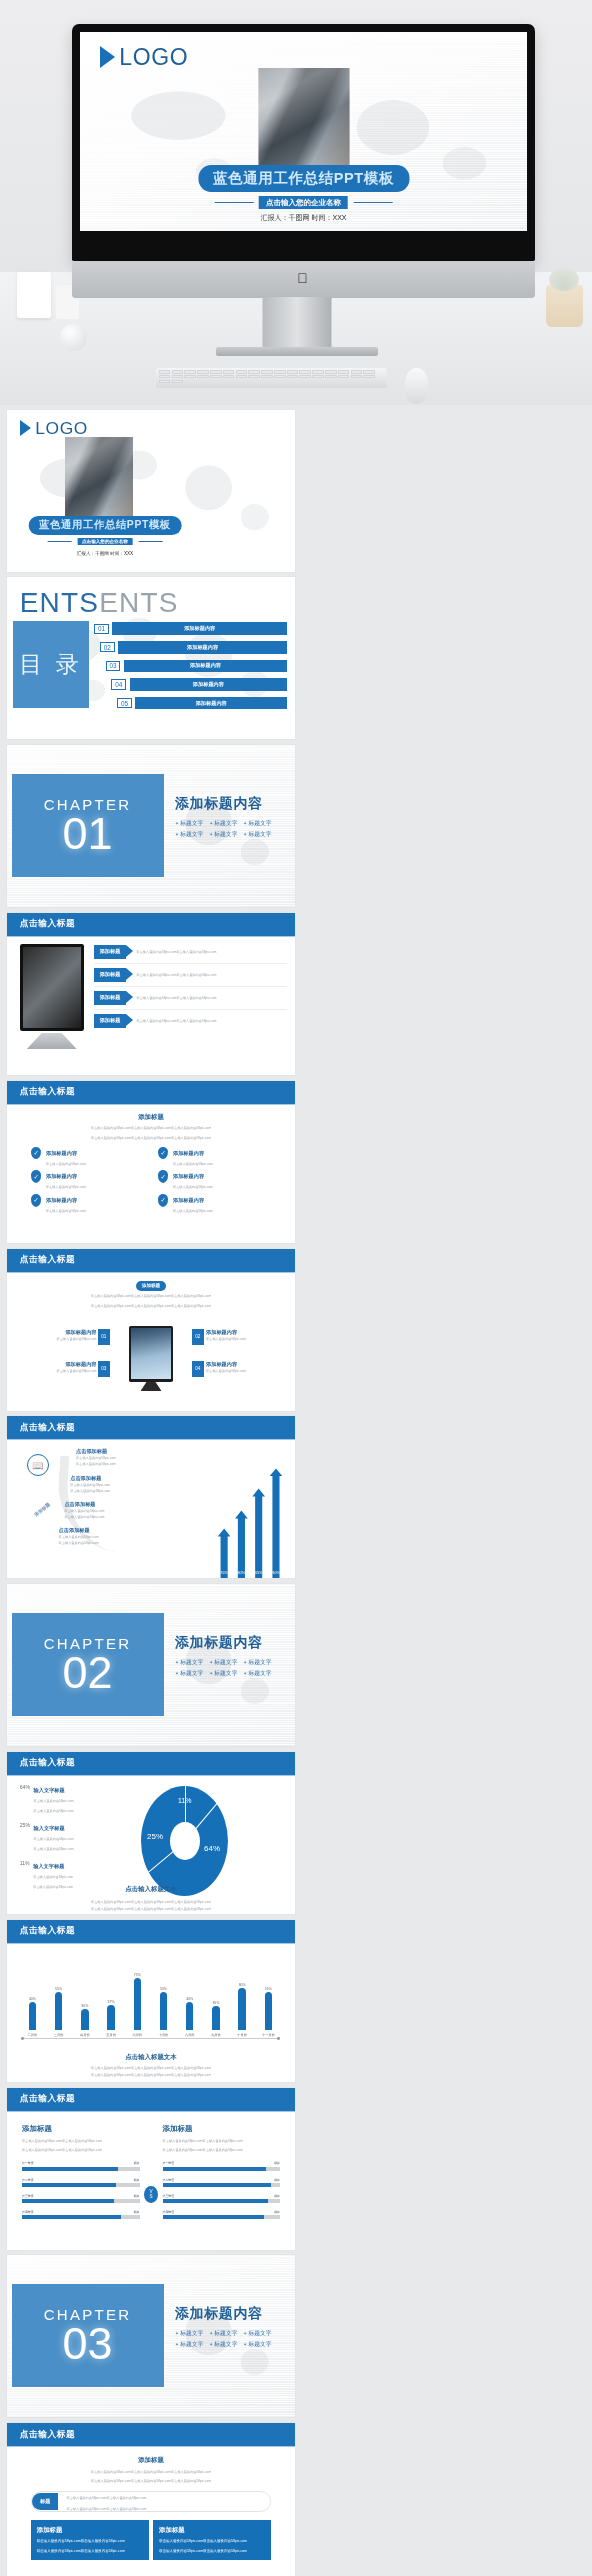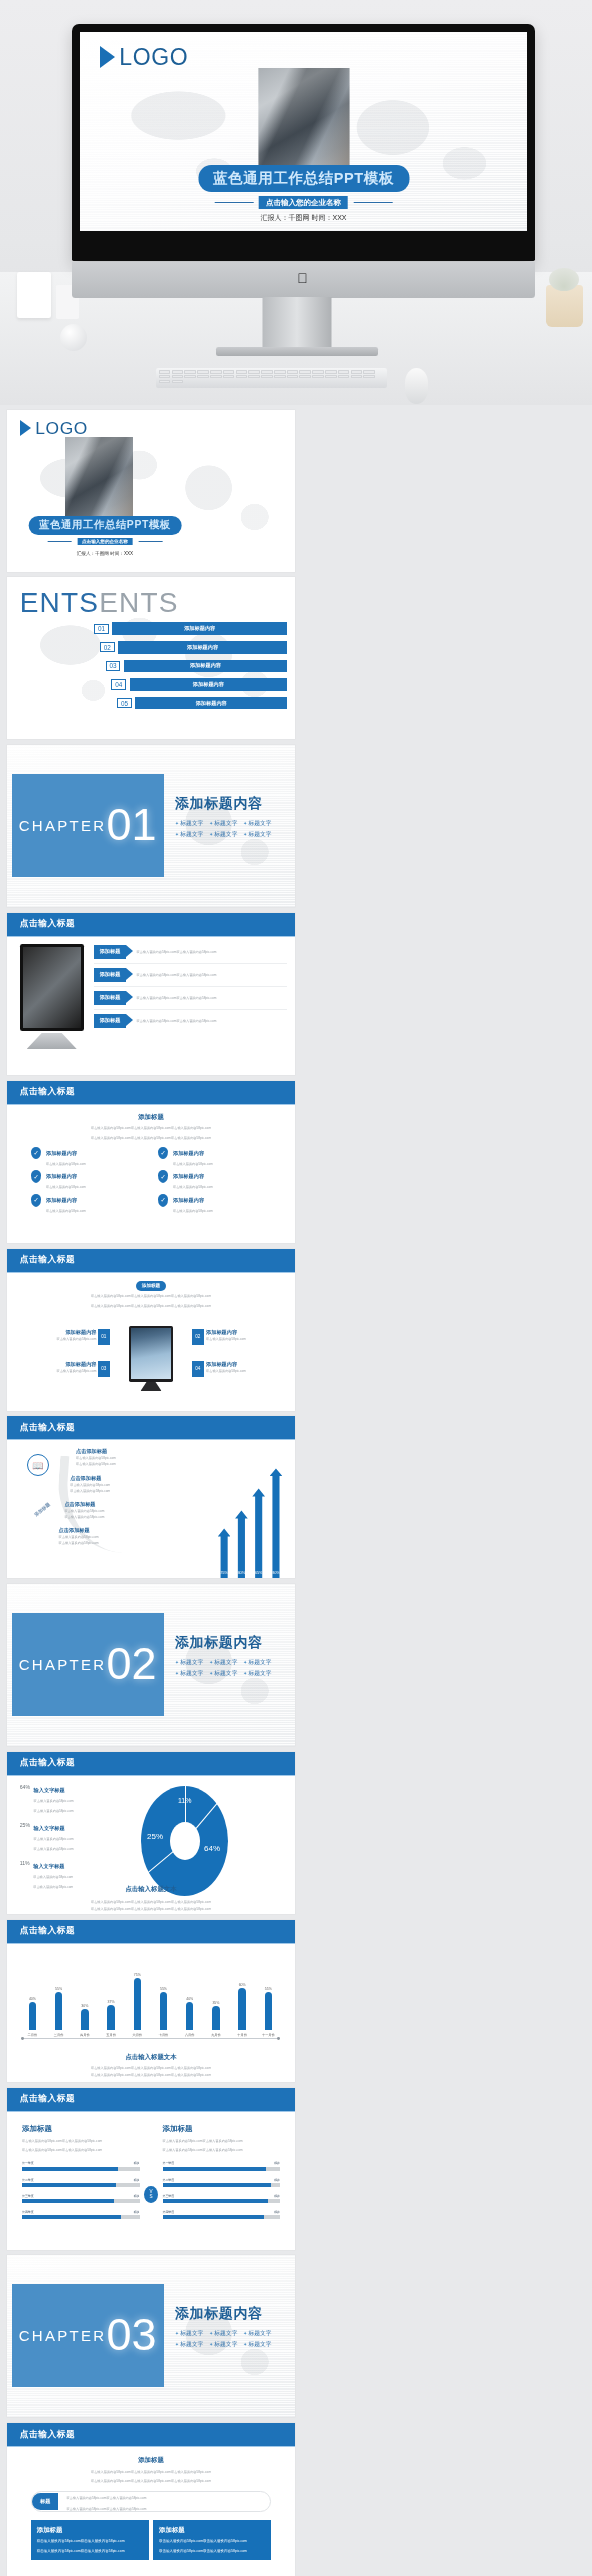--- a/index.html
+++ b/index.html
@@ -76,21 +76,21 @@
   .grid{ width:593px; padding:4.6px 7px 0 7px; display:flex; flex-wrap:wrap; gap:5.8px 4.6px; }
   .slide{ width:288px; height:162px; background:#fff; position:relative; overflow:hidden;
       box-shadow:0 0 0 0.6px #e2e3e5; }
   .bar{ height:24px; background:#1e72b8; border-bottom:1.2px solid #9fc7e8; display:flex; align-items:center;
       padding-left:12.7px; color:#fff; font-size:8.7px; font-weight:bold; letter-spacing:0.6px;}
   .body{ position:relative; height:138px; }
 
   
   .chap{ background:linear-gradient(160deg,#fdfdfd,#eceef0); }
   .chap-box{ position:absolute; left:4.6px; top:29px; width:152px; height:103px; background:#4a8fc7;
-      display:flex; flex-direction:row; align-items:center; justify-content:center; color:#fff;}
+      display:flex; flex-direction:column; align-items:center; justify-content:center; color:#fff;}
   .chap-box .w{ font-size:15px; letter-spacing:2.3px; font-weight:300;}
   .chap-box .n{ font-size:45px; font-weight:300; line-height:.95; text-shadow:0 0 8px rgba(255,255,255,.6);}
   .chap-right{ position:absolute; left:168px; top:50px; width:116px;}
   .chap-right h3{ font-size:14px; color:#1f5f96; font-weight:bold; letter-spacing:0.6px;}
   .chap-tags{ display:flex; flex-wrap:wrap; gap:2.3px 5.8px; margin-top:5.8px;}
   .chap-tags span{ font-size:5.8px; color:#2a6ca8; white-space:nowrap;}
   .chap-tags span:before{ content:"✦ "; font-size:4.6px; color:#4a8fc7;}
 
   
   .ph{ background:linear-gradient(150deg,#7d858c 0%,#aab1b7 25%,#55606b 55%,#8e99a3 80%,#cfd6dc 100%); }
@@ -221,20 +221,22 @@
         <span class="ln" style="width:24px"></span>
       </div>
       <div class="ts-meta" style="top:141px;font-size:4.6px;left:34%">汇报人：千图网    时间：XXX</div>
     </div>
 
     <div class="slide grad-bg">
       <div class="worldmap"></div>
       <div style="position:absolute;left:12.7px;top:9.3px;font-size:28px;letter-spacing:1.2px;font-weight:300">
         <span style="color:#2a6ca8">ENTS</span><span style="color:#9aa3ab">ENTS</span>
       </div>
+      <div style="position:absolute;left:5.8px;top:44px;width:76px;height:87px;background:#4a8fc7;
+                  display:flex;align-items:center;justify-content:center;color:#e8f3fb;font-size:23px;letter-spacing:3.5px">目 录</div>
       <div style="position:absolute;left:87px;top:45px;right:8px">
         <div style="display:flex;align-items:center;gap:3.5px;margin:0 0 5.8px 0">
           <span style="border:0.6px solid #1e72b8;color:#1e72b8;font-size:6.4px;padding:0.6px 2.9px">01</span>
           <span style="background:#1e72b8;color:#fff;font-size:5.2px;font-weight:bold;padding:2.9px 0;flex:1;text-align:center;width:116px">添加标题内容</span>
         </div>
         <div style="display:flex;align-items:center;gap:3.5px;margin:0 0 5.8px 5.8px">
           <span style="border:0.6px solid #1e72b8;color:#1e72b8;font-size:6.4px;padding:0.6px 2.9px">02</span>
           <span style="background:#1e72b8;color:#fff;font-size:5.2px;font-weight:bold;padding:2.9px 0;flex:1;text-align:center">添加标题内容</span>
         </div>
         <div style="display:flex;align-items:center;gap:3.5px;margin:0 0 5.8px 11.6px">

